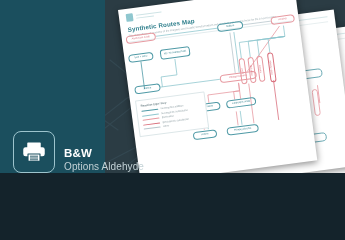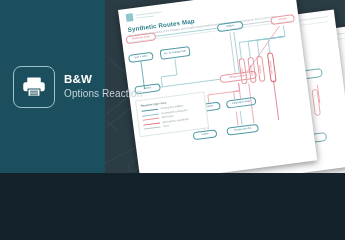--- a/index.html
+++ b/index.html
@@ -12,21 +12,21 @@
   
   .bg-ghost{position:absolute;inset:0;opacity:.5;}
 
   
   #promo{
     position:absolute;left:0;top:0;width:105px;height:173px;
     background:#1b4f5e;z-index:40;
   }
   #promo-inner{
     position:absolute;left:0;top:0;width:245px;height:173px;
-    display:flex;align-items:center;gap:9px;padding-left:13px;
+    display:flex;align-items:flex-end;gap:9px;padding-left:13px;
     box-sizing:border-box;
   }
   .printer-badge{
     width:40px;height:40px;flex:0 0 40px;border:1.6px solid #9dc4cd;
     border-radius:8px;display:flex;align-items:center;justify-content:center;
   }
   .promo-text{line-height:1.18;white-space:nowrap;}
   .promo-bw{font-size:11.5px;font-weight:bold;color:#ffffff;letter-spacing:.2px;}
   .promo-sub{font-size:10px;color:#c3d2d6;margin-top:1px;letter-spacing:.1px;}
 
@@ -298,17 +298,17 @@
     <div class="printer-badge">
       <svg width="24" height="22" viewBox="0 0 24 22" fill="none" stroke="#ffffff" stroke-width="1.5" stroke-linejoin="round">
         <path d="M6 7 V2.2 H18 V7" fill="#ffffff" stroke="#ffffff"></path>
         <rect x="2" y="7" width="20" height="7.6" rx="1.6" fill="#ffffff" stroke="#ffffff"></rect>
         <rect x="6" y="13" width="12" height="7.4" fill="#ffffff" stroke="#1b4f5e" stroke-width="1.1"></rect>
         <path d="M8 15.2 H16 M8 17 H16 M8 18.8 H16" stroke="#1b4f5e" stroke-width=".9"></path>
       </svg>
     </div>
     <div class="promo-text">
       <div class="promo-bw">B&amp;W</div>
-      <div class="promo-sub">Options Reaction</div>
+      <div class="promo-sub">Options Aldehyde</div>
     </div>
   </div>
 
 </div>
 
 </body></html>

